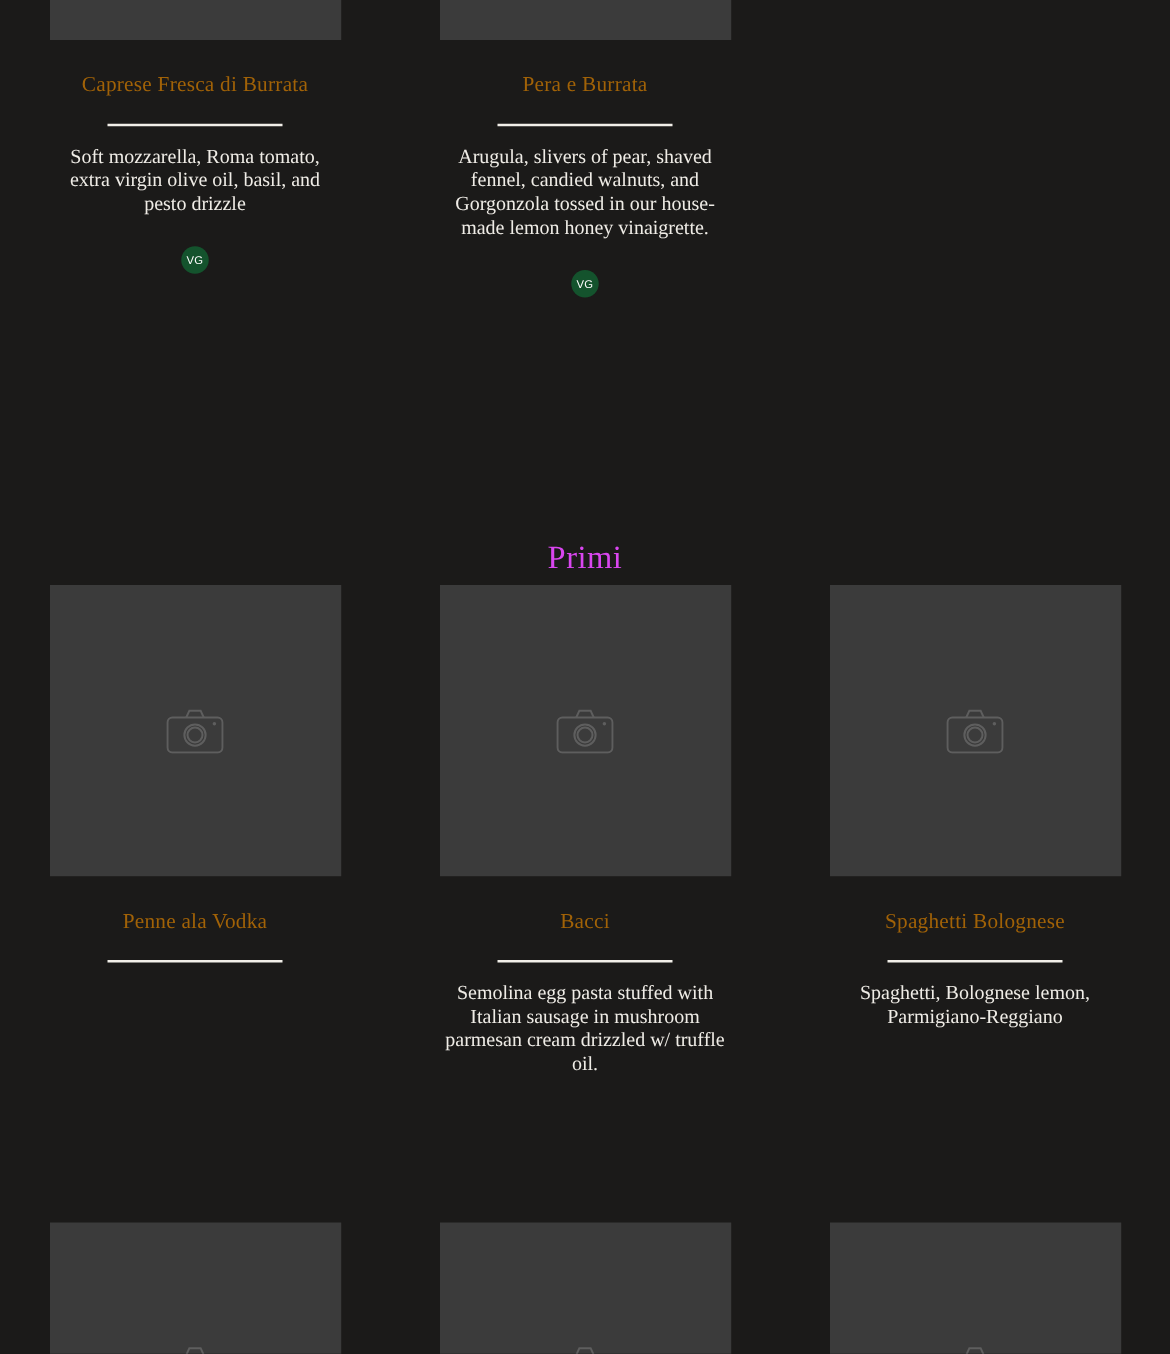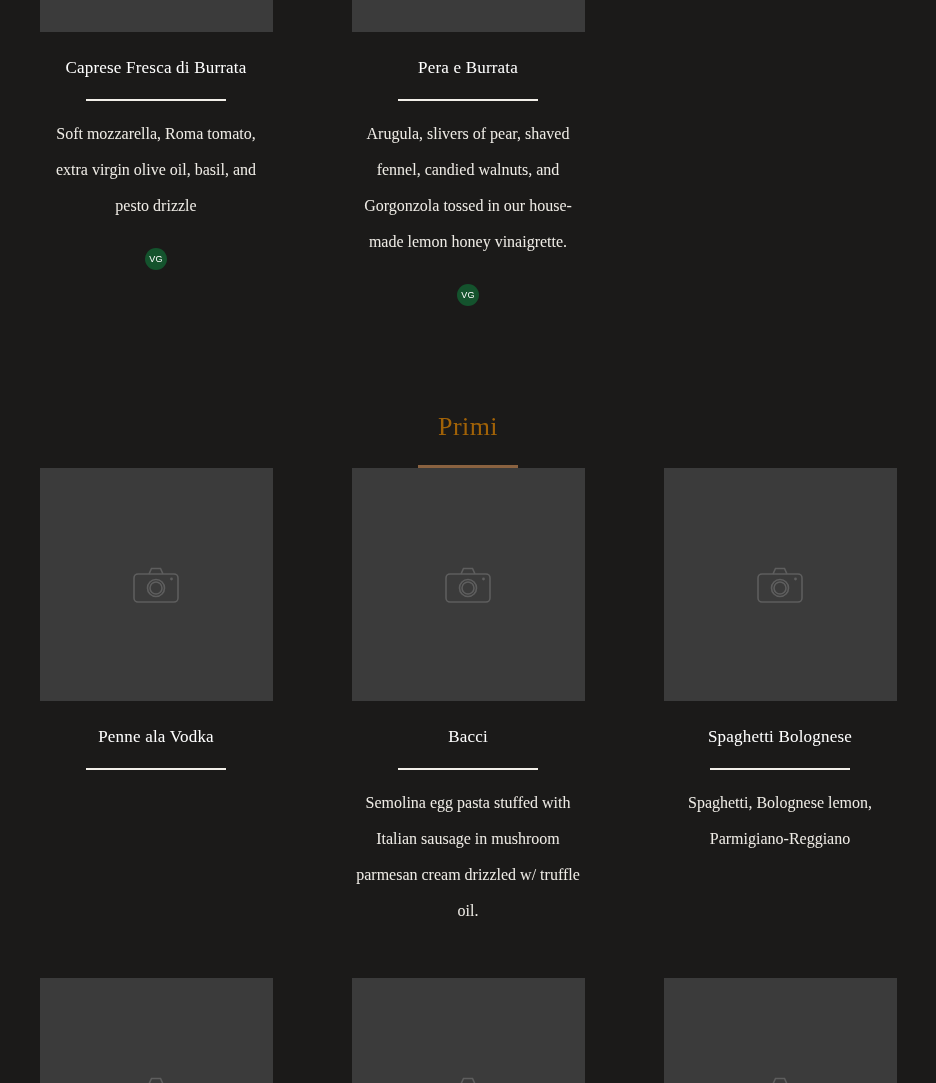--- a/index.html
+++ b/index.html
@@ -37,37 +37,37 @@
     flex:none;
   }
   .thumb svg { display:block; }
   .thumb .cam-stroke { stroke:#5e5e5e; fill:none; stroke-width:1.6; }
   .thumb .cam-dot { fill:#5e5e5e; stroke:none; }
 
   
   .item-title {
     font-size:17px;
     line-height:22px;
-    color:#ffffff;
+    color:#a16207;
     text-align:center;
     letter-spacing:.2px;
     margin-top:25px;
     white-space:nowrap;
   }
 
   .title-rule {
     width:140px;
     height:2px;
     background:#f2efe9;
     margin:20px auto 0;
   }
 
   .item-desc {
     font-size:16px;
-    line-height:36px;
+    line-height:19px;
     color:#efece6;
     text-align:center;
     margin-top:15px;
     width:245px;
     white-space:pre-line;
   }
 
   
   .badge-row { margin-top:24px; display:flex; justify-content:center; width:100%; }
   .badge {
@@ -80,22 +80,23 @@
     text-align:center;
     letter-spacing:.3px;
     font-family:"Liberation Sans","DejaVu Sans",sans-serif;
   }
 
   
   .section-head { width:936px; text-align:center; }
   .section-title {
     font-size:26px;
     line-height:34px;
-    color:#a16207;
+    color:#d946ef;
     letter-spacing:.4px;
+    margin-top:19px;
   }
   .section-rule {
     width:100px;
     height:3px;
     background:#8a6240;
     margin:21px auto 0;
   }
 
   
   .row-salads { position:absolute; top:-201px; left:0; }

